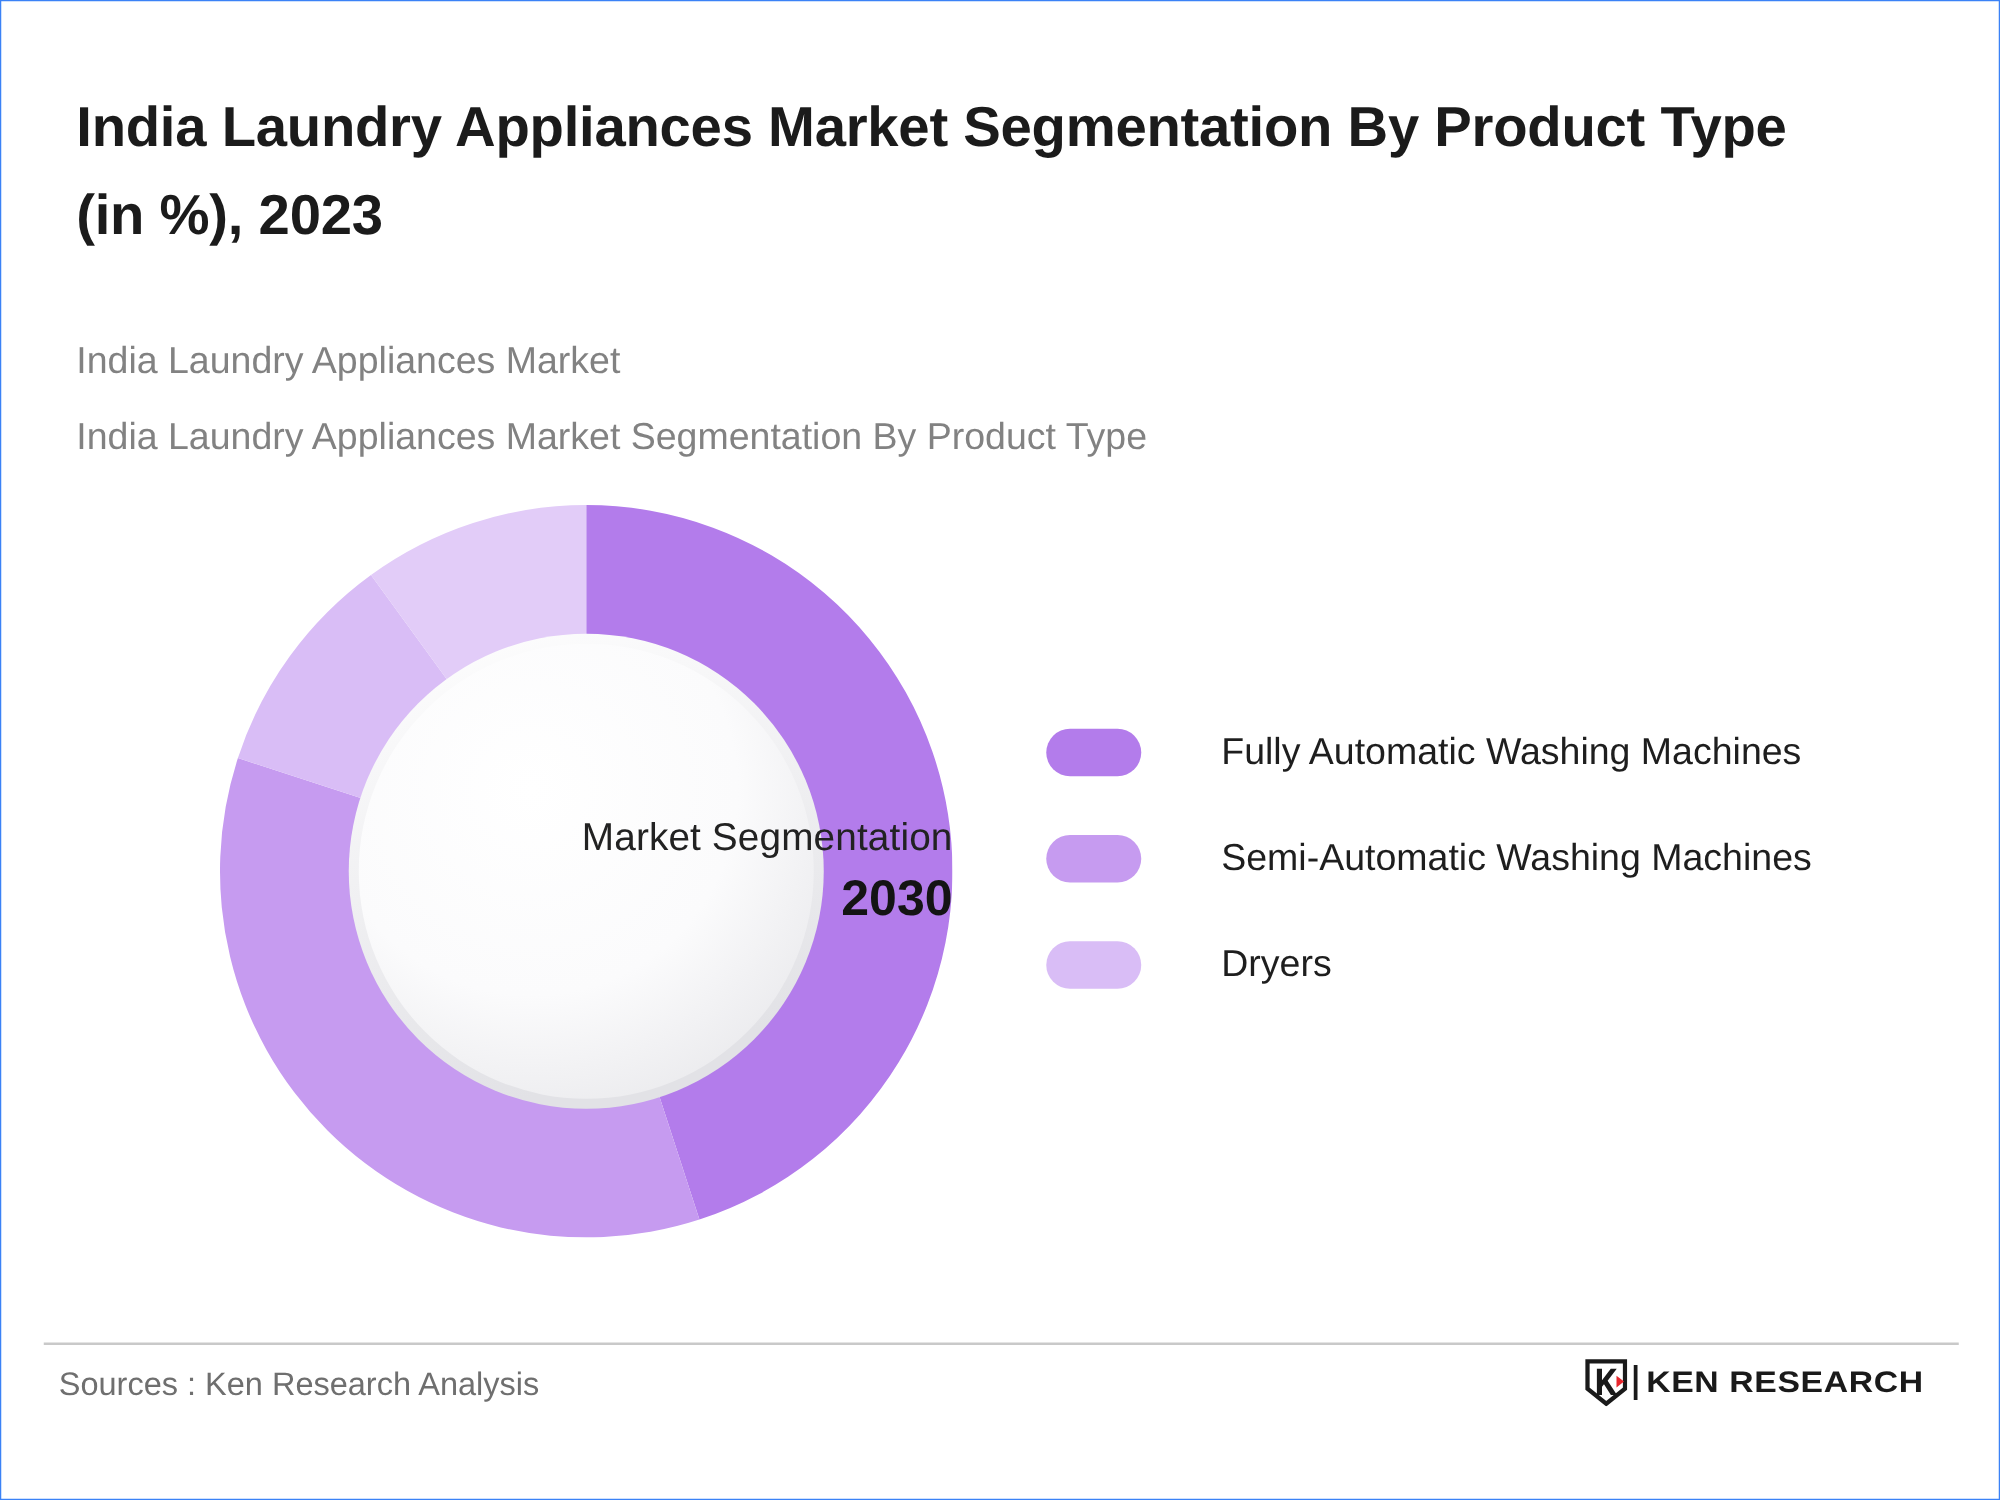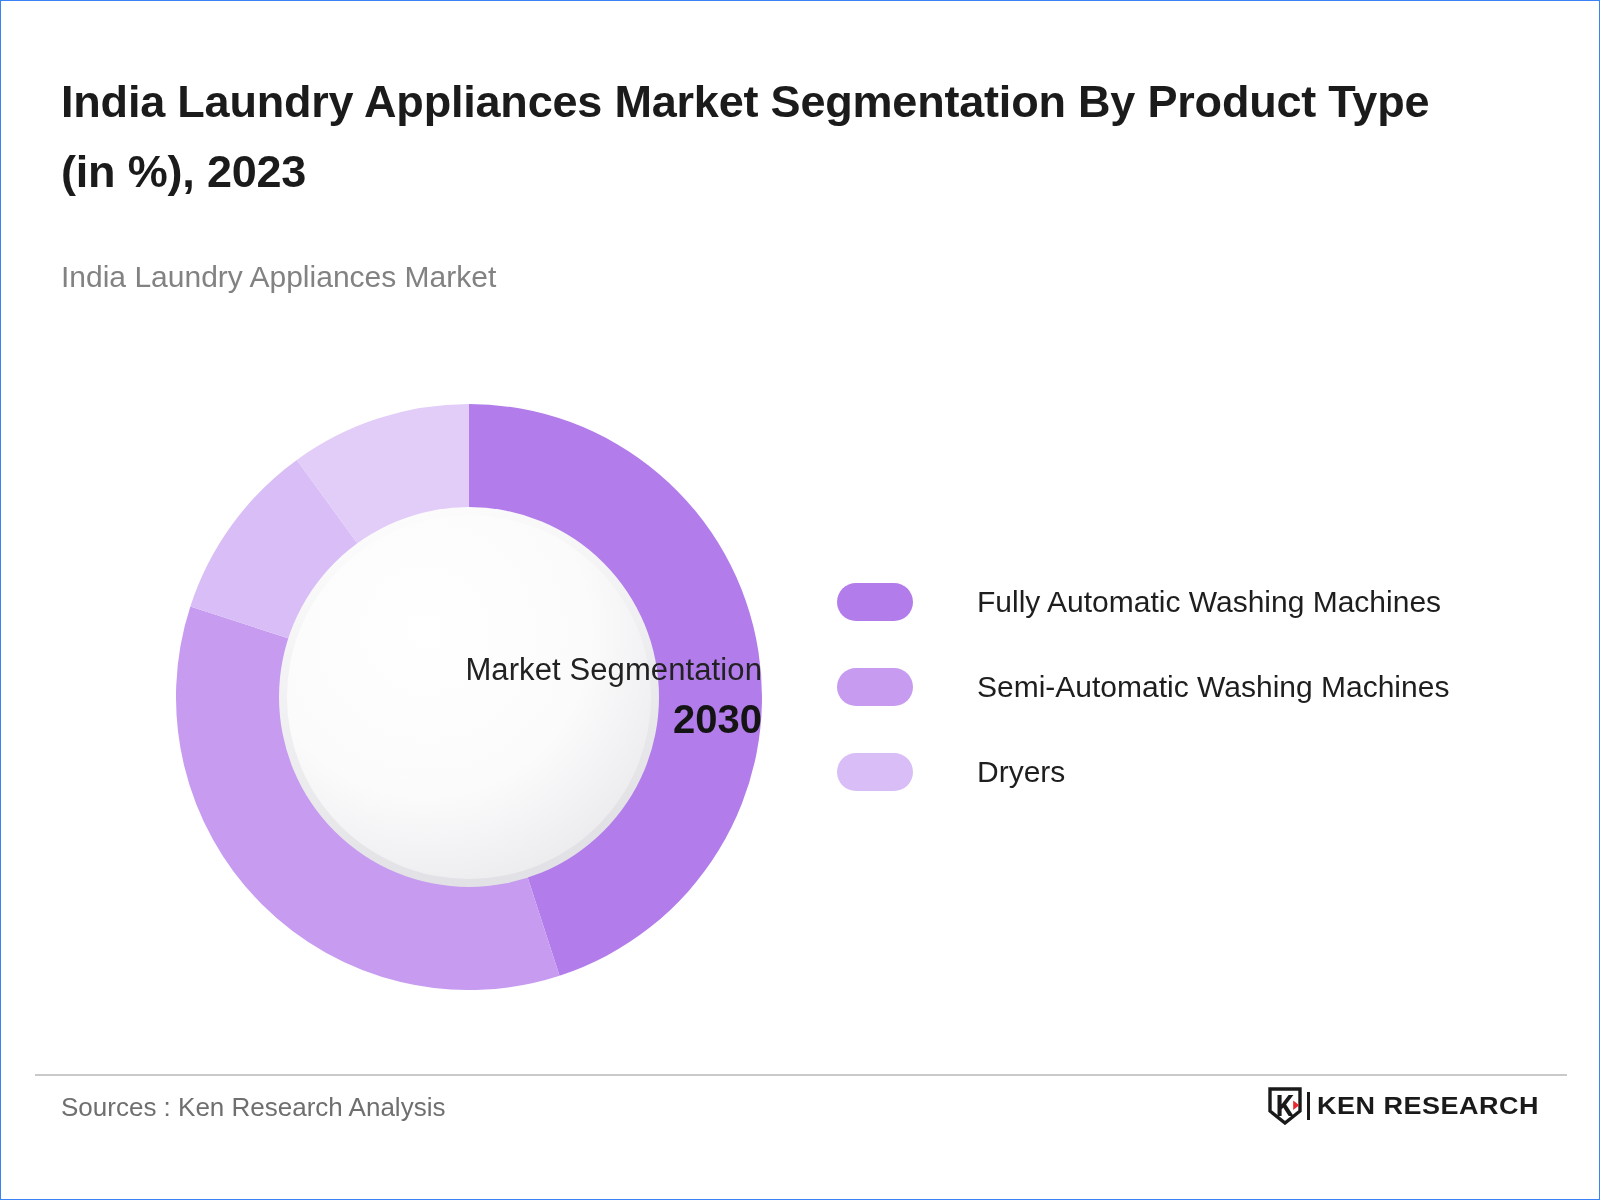--- a/index.html
+++ b/index.html
@@ -36,21 +36,21 @@
   #subtitle-block {
     position: absolute;
     left: 60px;
     top: 252px;
     width: 1300px;
     font-size: 30px;
     line-height: 1.63;
     color: #828282;
     font-weight: normal;
   }
-  .subtitle-line { display: block; white-space: nowrap; }
+  .subtitle-line { display: block; white-space: nowrap; margin-top: 12px; }
 
   
   #chart-area {
     position: absolute;
     left: 0px;
     top: 370px;
     width: 1600px;
     height: 660px;
   }
   #donut-wrap {
@@ -119,21 +119,21 @@
   #footer-rule {
     position: absolute;
     left: 34px;
     top: 1073px;
     width: 1532px;
     height: 2px;
     background: #c9c9c9;
   }
   #sources {
     position: absolute;
-    left: 60px;
+    left: 46px;
     top: 1091px;
     font-size: 26px;
     color: #6f6f6f;
     white-space: nowrap;
   }
   #brand {
     position: absolute;
     right: 60px;
     top: 1085px;
     display: flex;
@@ -163,20 +163,21 @@
 </style>
 </head>
 <body>
 
 <div id="page">
 
   <div id="title">India Laundry Appliances Market Segmentation By Product Type (in %), 2023</div>
 
   <div id="subtitle-block">
     <span class="subtitle-line">India Laundry Appliances Market</span>
+    <span class="subtitle-line">India Laundry Appliances Market Segmentation By Product Type</span>
   </div>
 
   <div id="chart-area">
 
     <div id="donut-wrap">
       <svg id="donut-svg" viewBox="0 0 586 586" xmlns="http://www.w3.org/2000/svg" aria-hidden="true">
         <defs>
           <radialGradient id="holeGrad" cx="38%" cy="32%" r="78%">
             <stop offset="0%" stop-color="#ffffff"></stop>
             <stop offset="58%" stop-color="#fbfbfc"></stop>

